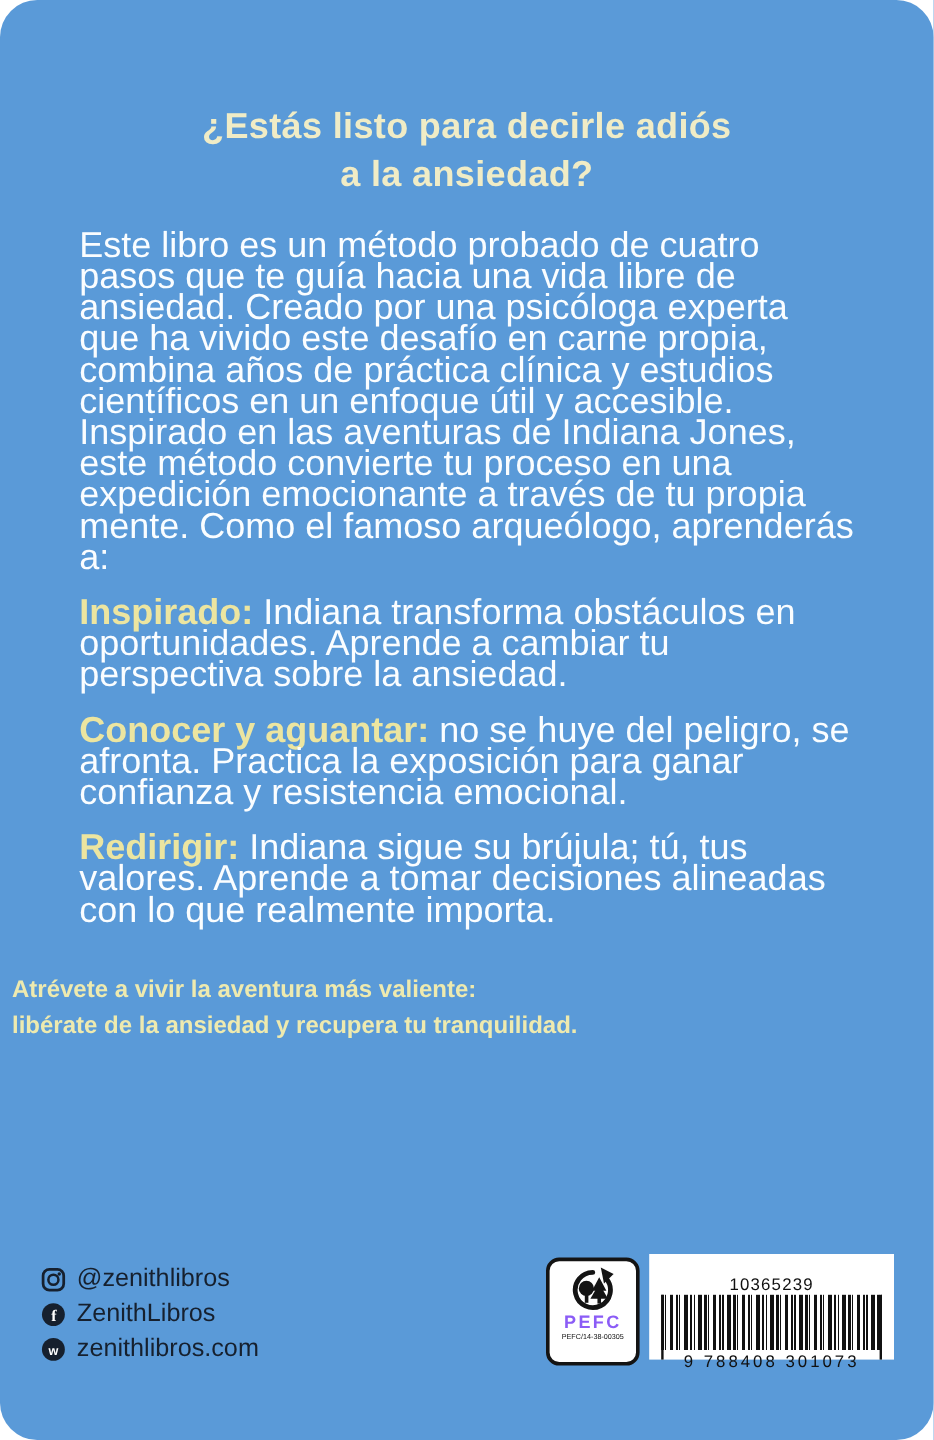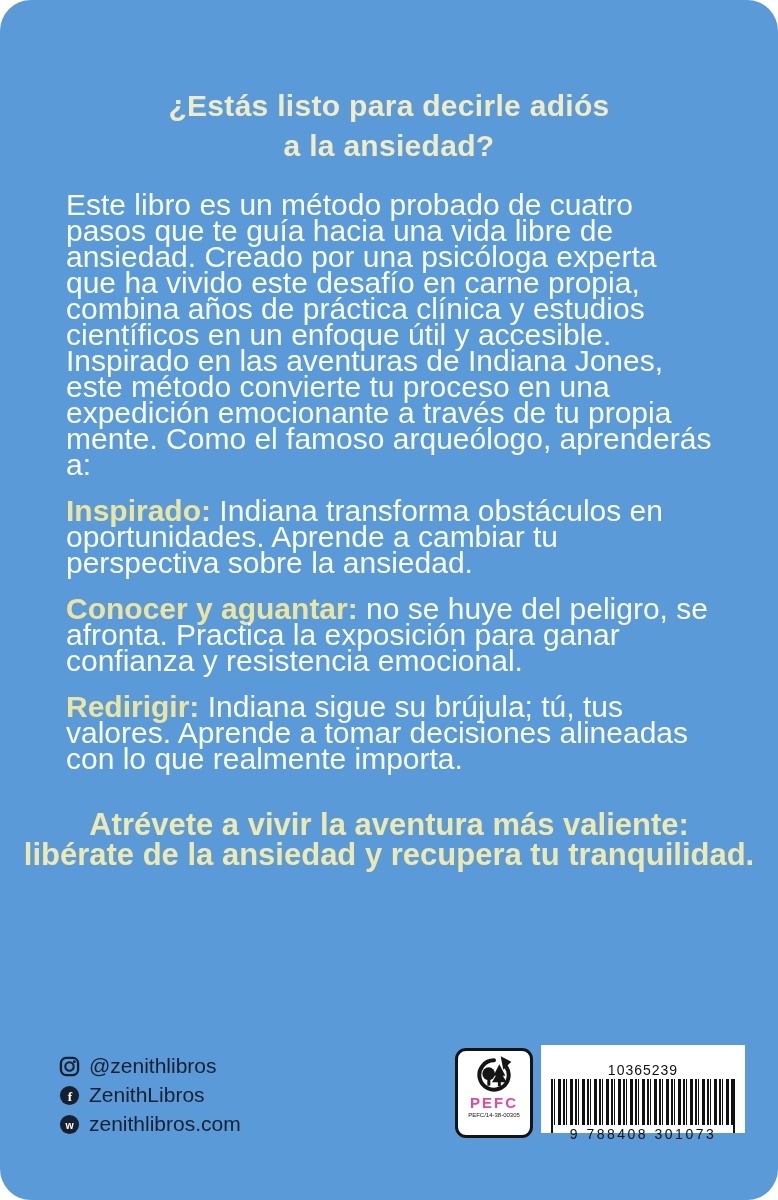--- a/index.html
+++ b/index.html
@@ -32,30 +32,29 @@
     color:#fafdff;
   }
   .body.cont{ margin-top:0; }
   .step{ margin-top:20px; }
   .lead{
     font-weight:bold;
     color:#ece5a0;
   }
   .closing{
     margin:38px 10px 0;
-    text-align:center;
-    font-size:31px;
+    font-size:20px;
     font-weight:bold;
     line-height:30px;
     color:#eeeaaf;
   }
   
   .social{
     position:absolute;
-    left:59px; top:1054px;
+    left:34px; top:1054px;
   }
   .social-row{
     display:flex;
     align-items:center;
     gap:9px;
     height:24px;
     margin-bottom:5px;
     color:#16202e;
     font-size:21px;
   }
@@ -69,21 +68,21 @@
     display:flex;
     flex-direction:column;
     align-items:center;
     justify-content:flex-start;
     padding-top:4px;
   }
   .pefc-name{
     font-size:15px;
     font-weight:bold;
     letter-spacing:2px;
-    color:#ec4899;
+    color:#8b5cf6;
     line-height:15px;
   }
   .pefc-cert{
     font-size:6px;
     color:#141414;
     margin-top:2px;
   }
   .barcode{
     position:absolute;
     left:541px; top:1045px;

